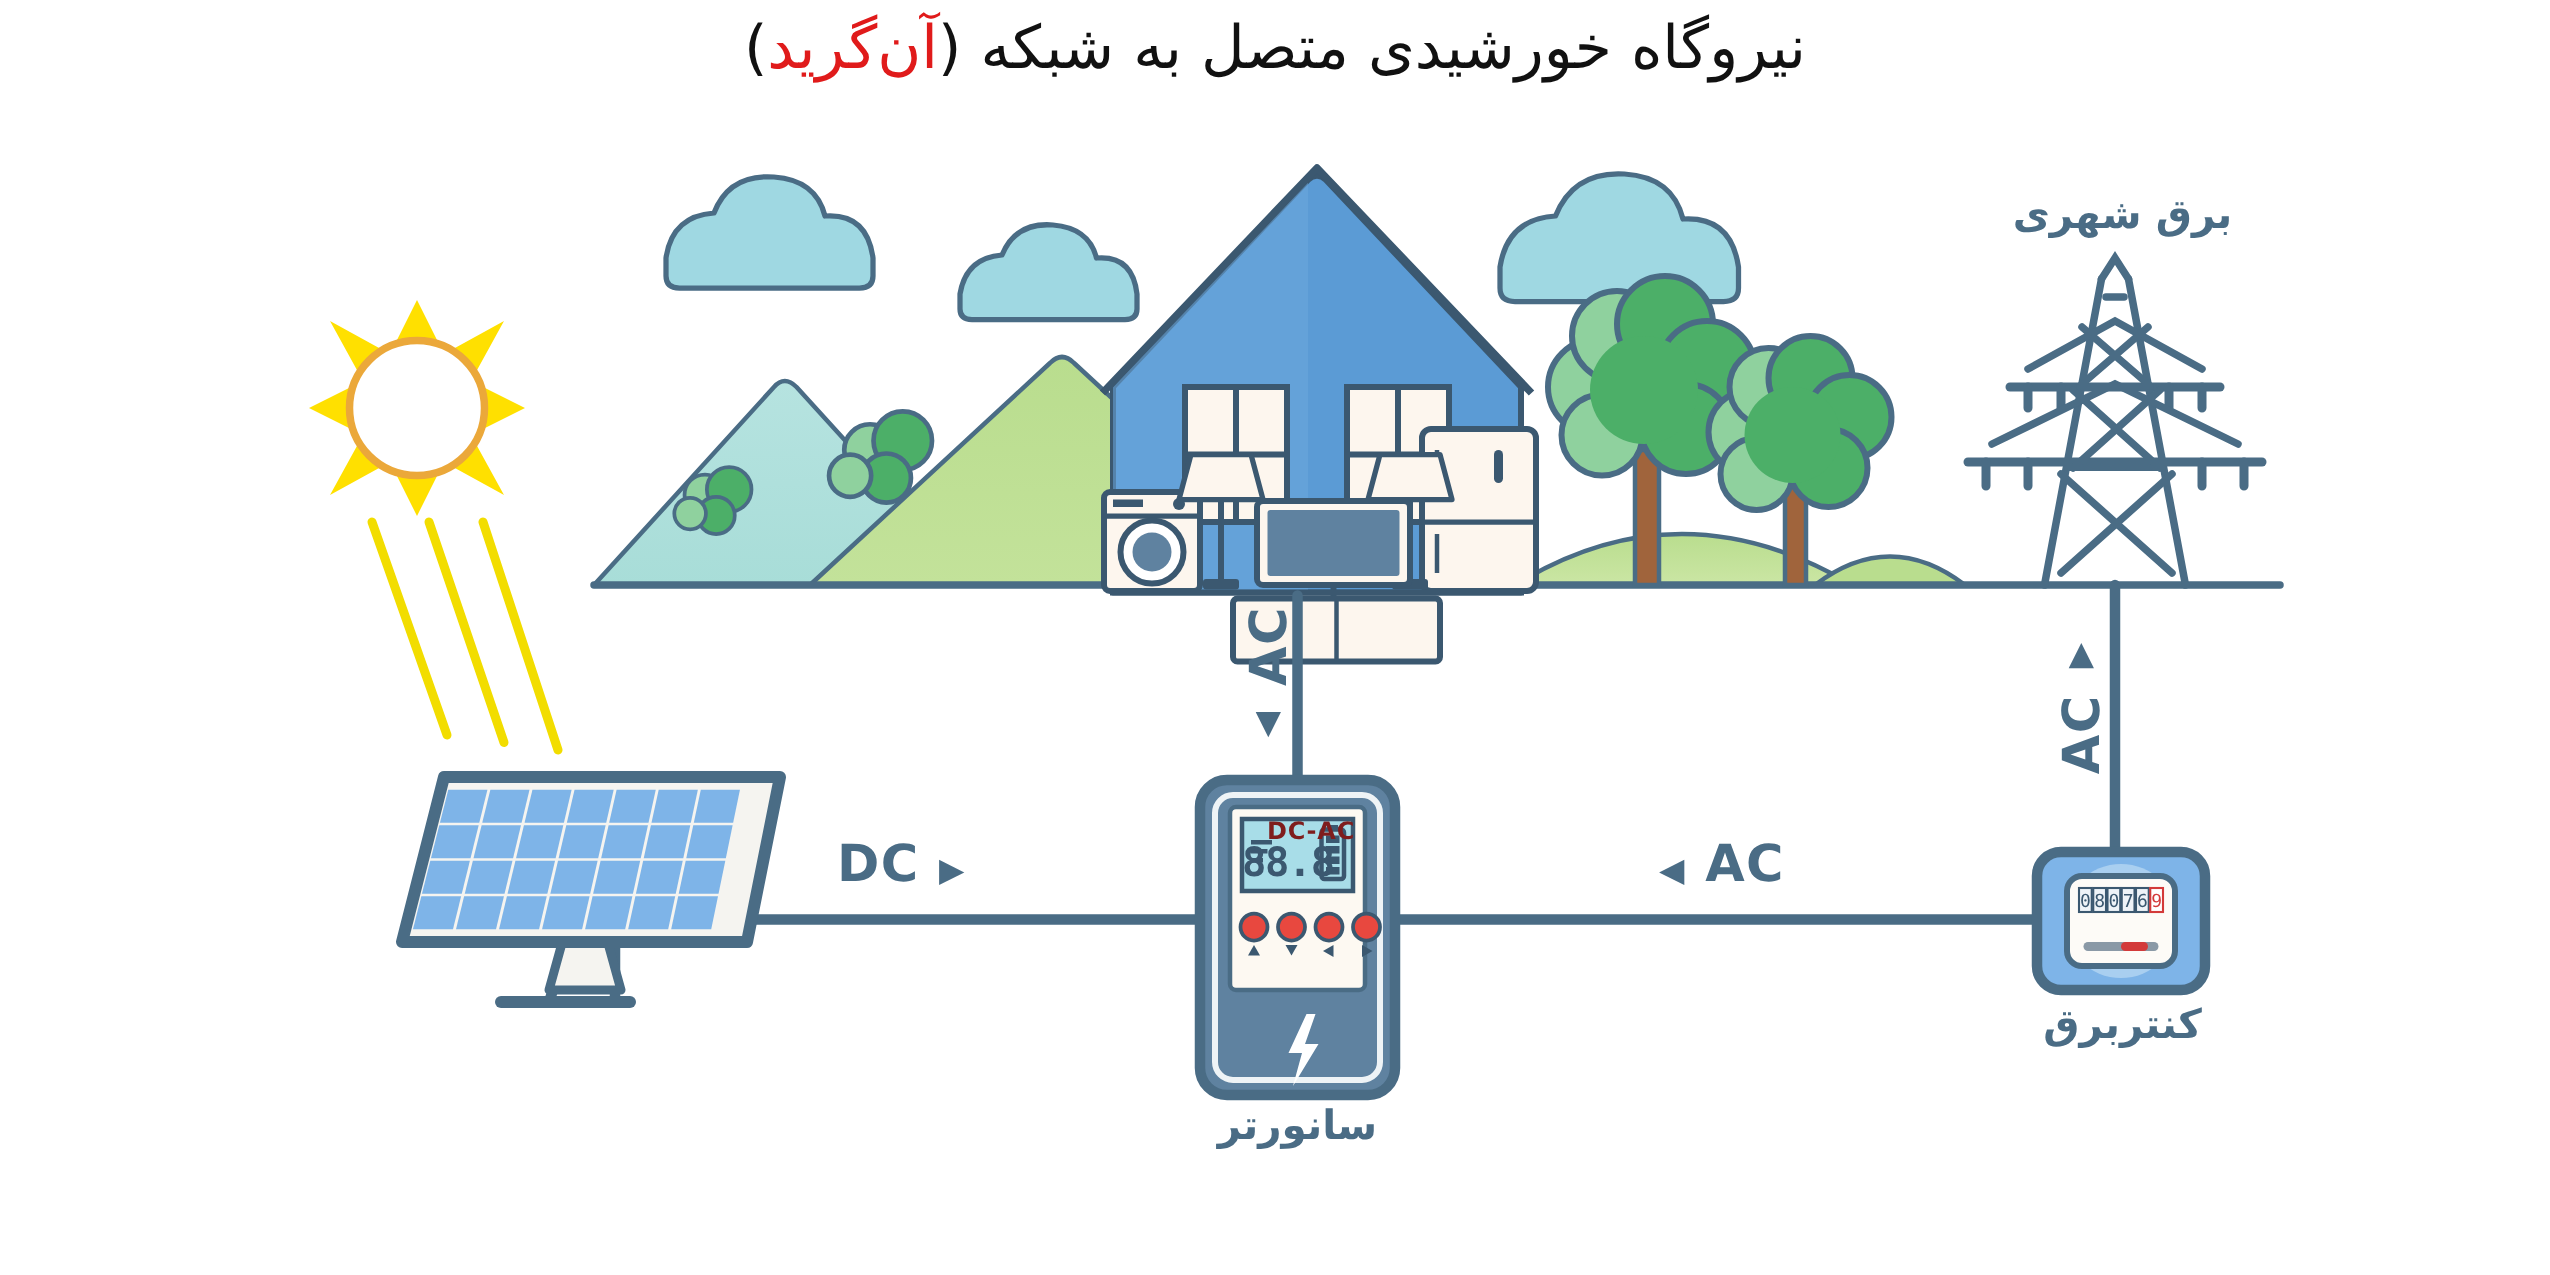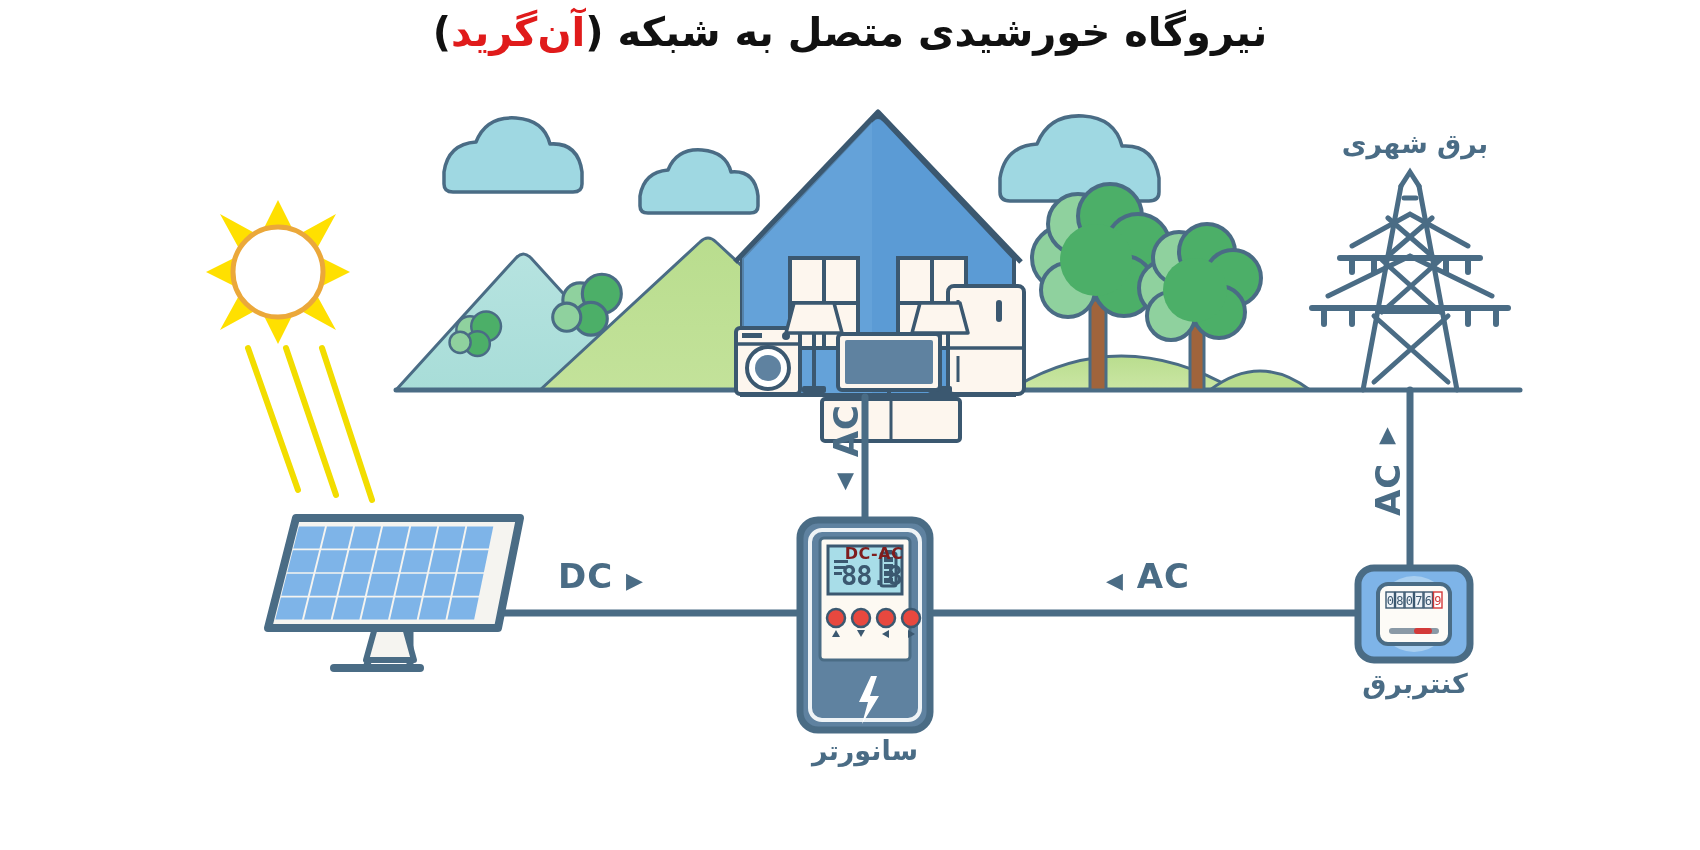--- a/index.html
+++ b/index.html
@@ -3,21 +3,21 @@
 <meta charset="utf-8">
 <style>
   html,body{margin:0;padding:0;background:#fff;}
   body{width:1700px;height:850px;position:relative;overflow:hidden;
        font-family:"DejaVu Sans","Liberation Sans",sans-serif;}
   #stage{position:absolute;left:0;top:0;width:1700px;height:850px;}
   #stage > svg{position:absolute;left:0;top:0;}
   .lbl{position:absolute;color:#4a6c85;font-weight:bold;text-align:center;
        font-family:"DejaVu Sans","Liberation Sans",sans-serif;direction:rtl;}
   #title{position:absolute;left:0;top:8px;width:1700px;text-align:center;
-         font-size:40px;font-weight:bold;color:#111;direction:rtl;
+         font-size:40px;font-weight:normal;color:#111;direction:rtl;
          font-family:"DejaVu Sans","Liberation Sans",sans-serif;line-height:1.2;}
   #title .red{color:#e01b1b;}
   .flow{position:absolute;color:#4a6c85;font-weight:bold;font-size:34px;
         letter-spacing:1px;font-family:"DejaVu Sans","Liberation Sans",sans-serif;}
   .flow.vert{writing-mode:vertical-rl;text-orientation:mixed;transform:rotate(180deg);}
 </style>
 </head>
 <body>
 
 <div id="stage">
@@ -338,17 +338,17 @@
 
   <div class="lbl" style="left:775px;top:735px;width:180px;font-size:27px;">سانورتر</div>
 
   <div class="lbl" style="left:1320px;top:128px;width:190px;font-size:27px;">برق شهری</div>
 
   <div class="lbl" style="left:1320px;top:668px;width:190px;font-size:27px;">کنتربرق</div>
 
 
   <div style="position:absolute;left:828px;top:544px;width:92px;text-align:center;
               font-size:16px;font-weight:bold;color:#7f1d1d;letter-spacing:0.5px;">DC-AC</div>
-  <div style="position:absolute;left:828px;top:560px;width:74px;text-align:right;
+  <div style="position:absolute;left:828px;top:560px;width:74px;text-align:left;
               font-size:27px;font-weight:bold;color:#3b5870;
               font-family:'DejaVu Sans Mono','Liberation Mono',monospace;letter-spacing:-1px;">88.8</div>
 
 </div>
 
 </body></html>

